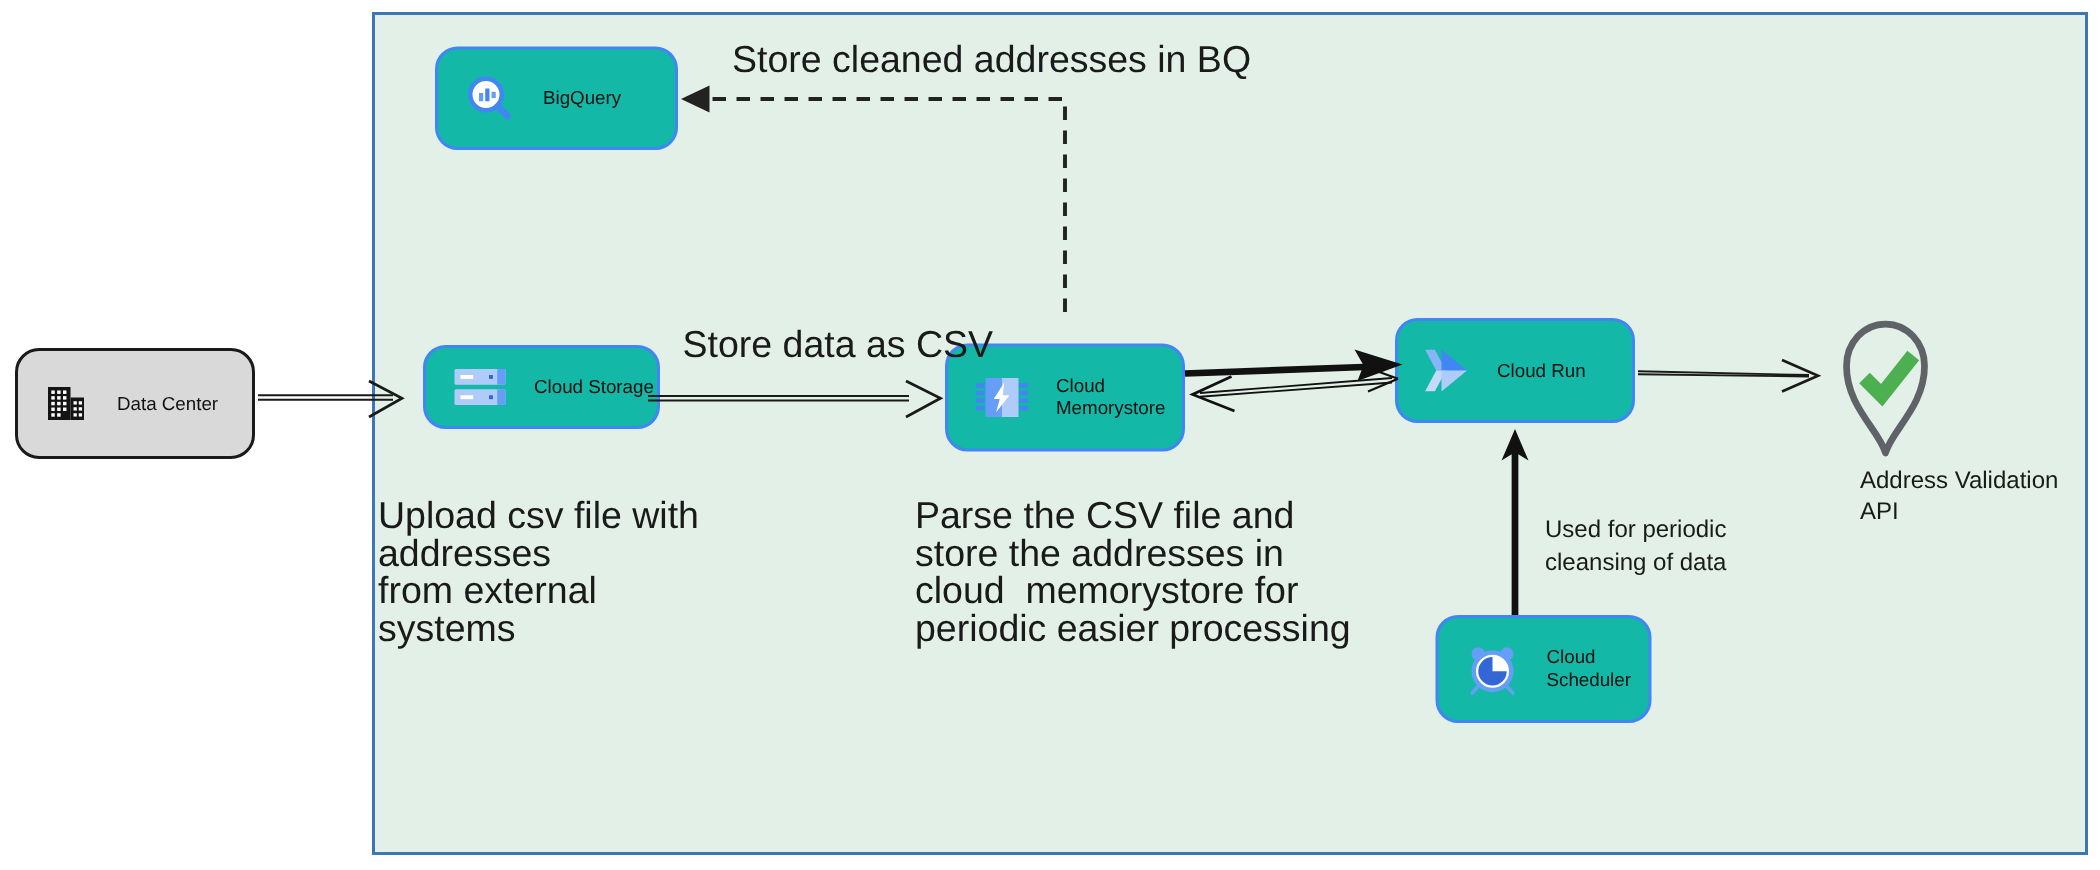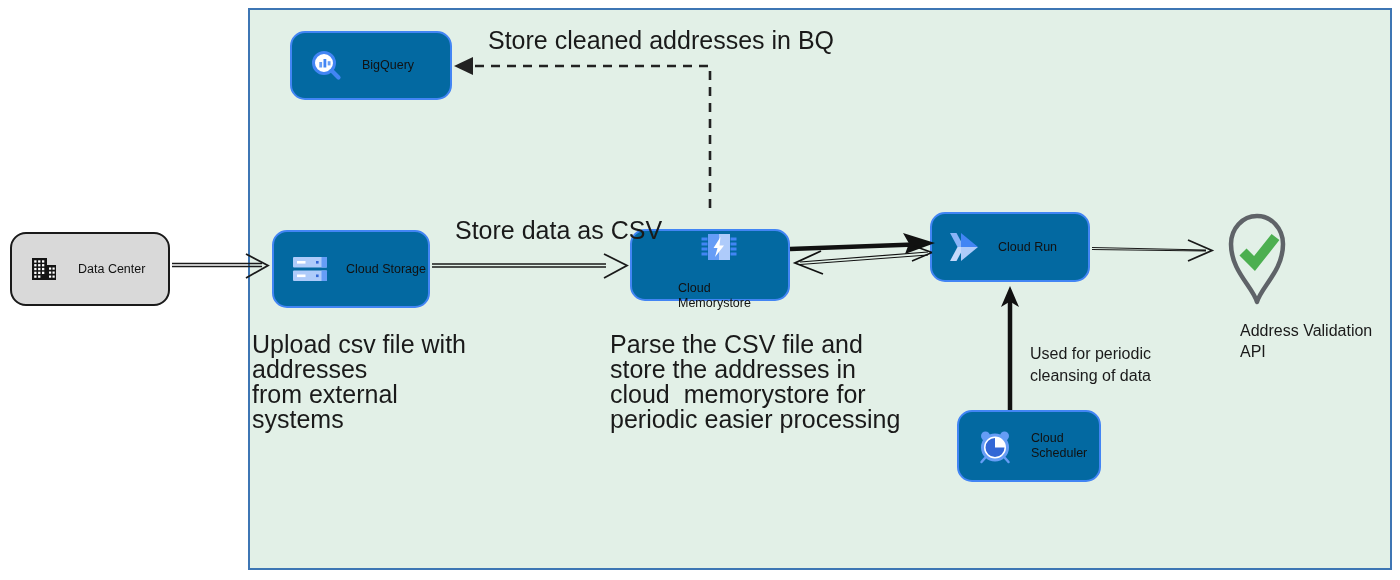--- a/index.html
+++ b/index.html
@@ -8,46 +8,46 @@
     font-family:"Liberation Sans", sans-serif;color:#1a1a1a;overflow:hidden;
   }
   .abs{position:absolute;}
   
   .boundary{
     left:248px;top:8px;width:1140px;height:558px;
     background:#e2f0e7;border:2px solid #3d76b4;z-index:1;
   }
   
   .node{
-    box-sizing:border-box;background:#0369a1;border:2px solid #4285f4;
+    box-sizing:border-box;background:#14b8a6;border:2px solid #4285f4;
     border-radius:15px;display:flex;align-items:center;gap:18px;
     padding:0 0 0 18px;z-index:3;
   }
   .node-label{font-size:12.5px;line-height:15px;color:#111;}
   .node-bigquery{left:290px;top:31px;width:162px;height:69px;}
-  .node-storage{left:272px;top:230px;width:158px;height:78px;}
-  .node-memorystore{left:630px;top:229px;width:160px;height:72px;flex-direction:column;}
+  .node-storage{left:282px;top:230px;width:158px;height:56px;}
+  .node-memorystore{left:630px;top:229px;width:160px;height:72px;}
   .node-run{left:930px;top:212px;width:160px;height:70px;}
   .node-scheduler{left:957px;top:410px;width:144px;height:72px;}
   .node-datacenter{
     left:10px;top:232px;width:160px;height:74px;box-sizing:border-box;
     background:#d9d9d9;border:2.5px solid #1a1a1a;border-radius:16px;
     display:flex;align-items:center;gap:20px;padding:0 0 0 19px;z-index:3;
   }
   .icon{display:flex;align-items:center;justify-content:center;flex:0 0 auto;}
   
   .note{white-space:pre-wrap;z-index:6;}
   .note-big{font-size:25px;line-height:25px;}
   .note-small{font-size:16px;line-height:22px;}
   .note-store-bq{left:488px;top:28px;}
   .note-export{left:455px;top:218px;}
   .note-upload{left:252px;top:332px;}
   .note-parse{left:610px;top:332px;}
   .note-periodic{left:1030px;top:343px;text-align:center;}
-  .note-address{left:1240px;top:320px;line-height:21px;}
+  .note-address{left:1240px;top:310px;line-height:21px;}
   .pin-wrap{left:1222px;top:208px;z-index:3;}
   svg.overlay{left:0;top:0;z-index:5;pointer-events:none;}
 </style>
 </head>
 <body>
 
 <div class="abs boundary"></div>
 
 <div class="abs node-datacenter">
   <span class="icon">

